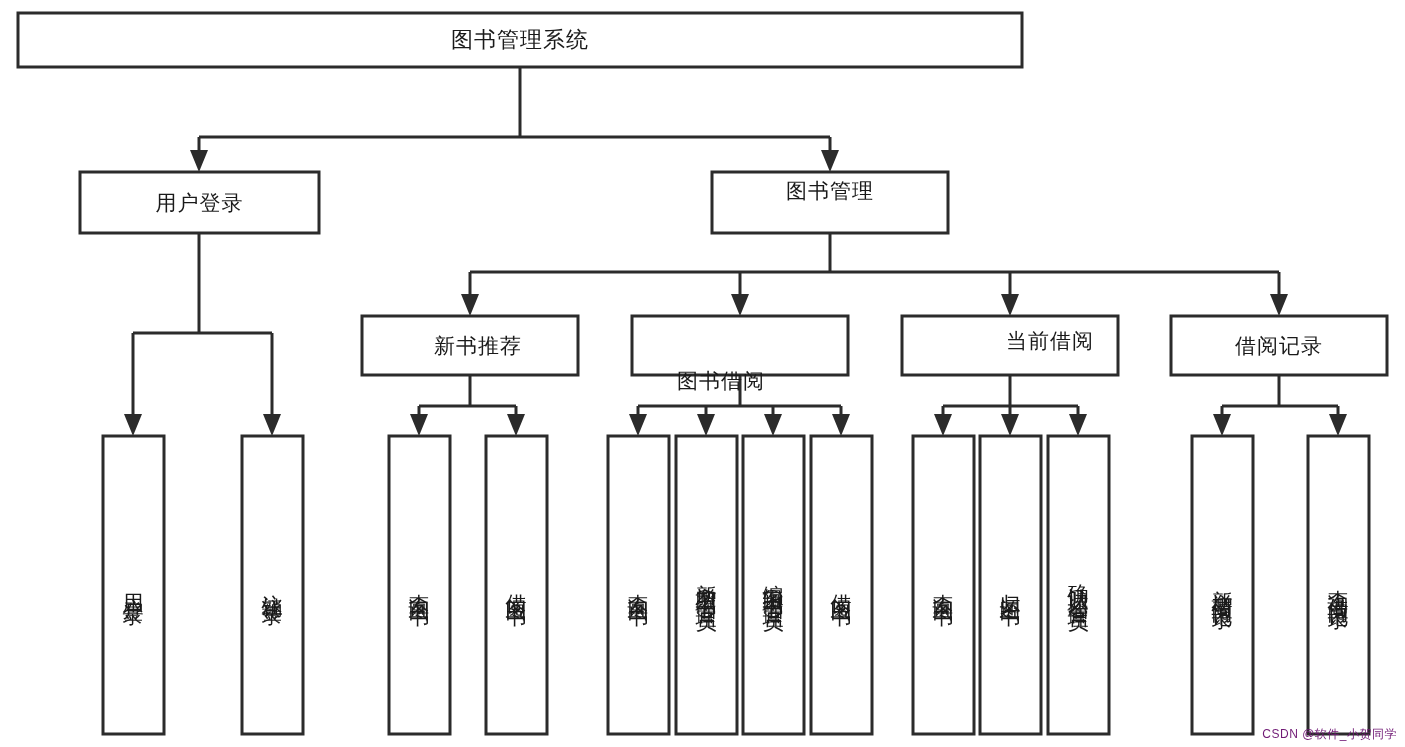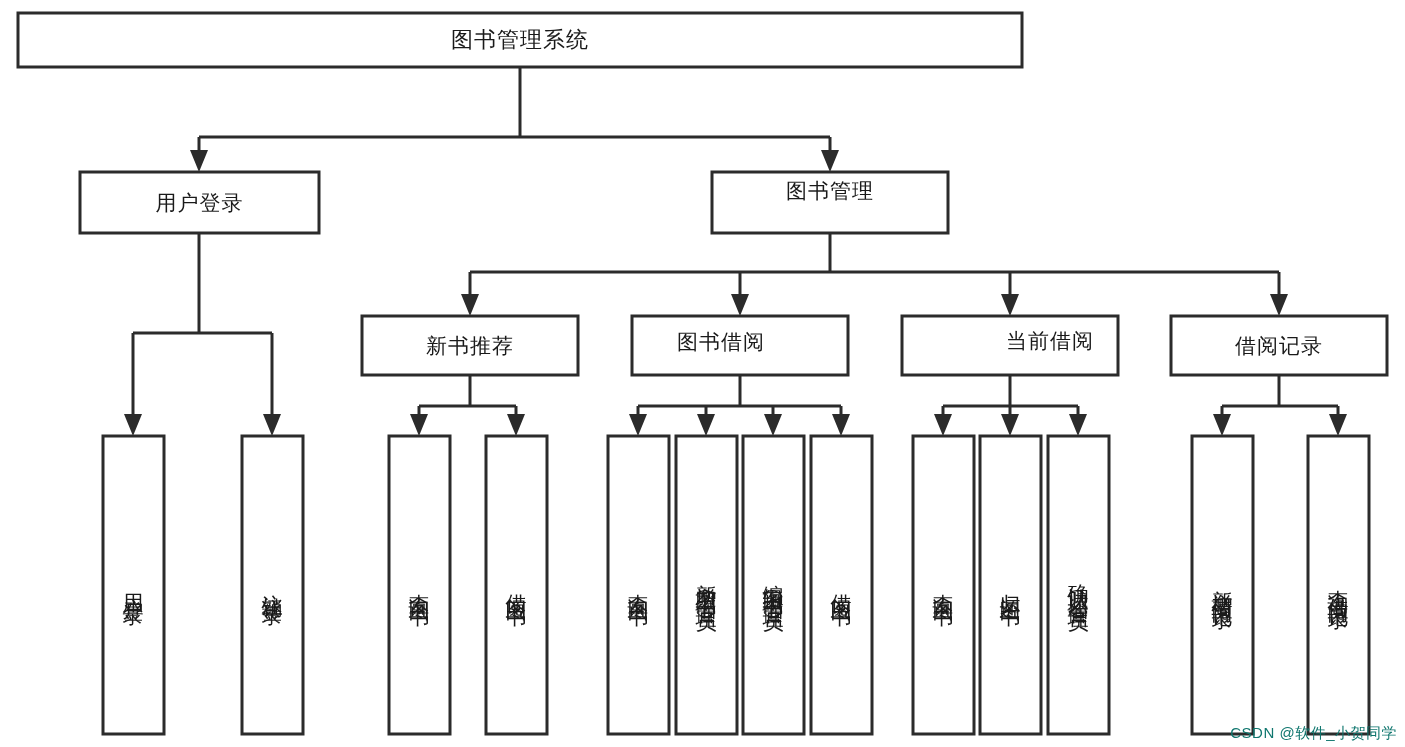--- a/index.html
+++ b/index.html
@@ -73,22 +73,22 @@
     letter-spacing: 1px;
   }
   .title-text {
     font-size: 22px;
   }
   #watermark {
     position: absolute;
     right: 8px;
     bottom: 4px;
     font-family: "Liberation Sans", "DejaVu Sans", sans-serif;
-    font-size: 15px;
-    color: #0f766e;
+    font-size: 12px;
+    color: #701a75;
     letter-spacing: 0.5px;
     white-space: nowrap;
     pointer-events: none;
   }
 </style>
 </head>
 <body>
 
 <div id="diagram-root">
 
@@ -197,25 +197,25 @@
   </div>
 
   <div class="hlabel-wrap" style="left:80px; top:172px; width:239px; height:61px;">
     <span class="hlabel-text">用户登录</span>
   </div>
 
   <div class="hlabel-wrap" style="left:712px; top:160px; width:236px; height:61px;">
     <span class="hlabel-text">图书管理</span>
   </div>
 
-  <div class="hlabel-wrap" style="left:362px; top:316px; width:216px; height:59px;">
+  <div class="hlabel-wrap" style="left:362px; top:316px; width:216px; height:59px;padding-left:8px;">
     <span class="hlabel-text">新书推荐</span>
   </div>
 
-  <div class="hlabel-wrap" style="left:632px; top:312px; width:178px; height:59px;">
+  <div class="hlabel-wrap" style="left:632px; top:336px; width:178px; height:59px;align-items:flex-end;">
     <span class="hlabel-text">图书借阅</span>
   </div>
 
   <div class="hlabel-wrap" style="left:902px; top:316px; width:216px; height:50px;padding-left:40px;">
     <span class="hlabel-text">当前借阅</span>
   </div>
 
   <div class="hlabel-wrap" style="left:1171px; top:316px; width:216px; height:60px;">
     <span class="hlabel-text">借阅记录</span>
   </div>

